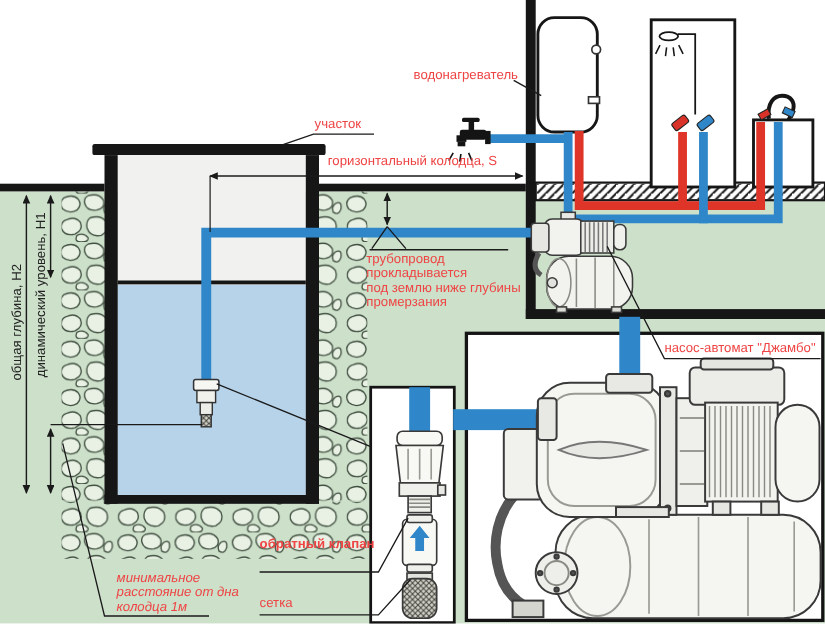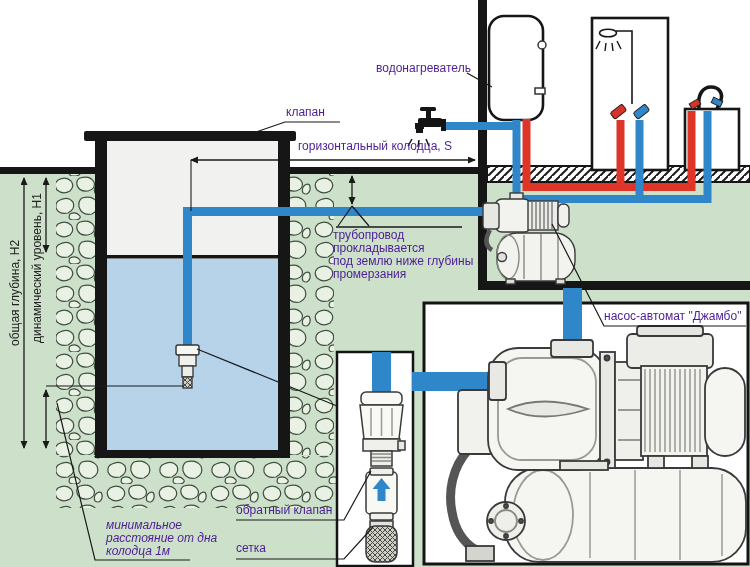--- a/index.html
+++ b/index.html
@@ -1,19 +1,19 @@
 <!DOCTYPE html>
 <html><head>
 <meta charset="utf-8">
 <style>
   html,body{margin:0;padding:0;background:#fff;}
   .canvas{position:relative;width:750px;height:567px;background:#fff;overflow:hidden;
           font-family:"Liberation Sans",sans-serif;}
   .canvas svg{position:absolute;left:0;top:0;}
-  .lbl{position:absolute;font-size:12px;line-height:13px;color:#4c1d95;white-space:pre-line;z-index:5;}
+  .lbl{position:absolute;font-size:12px;line-height:13px;color:#ef4444;white-space:pre-line;z-index:5;}
   .vlbl{position:absolute;font-size:12px;color:#222;white-space:nowrap;z-index:5;
         transform:rotate(-90deg);transform-origin:0 0;}
 </style>
 </head>
 <body>
 
 <div class="canvas">
 
 <svg width="750" height="567" viewBox="0 0 750 567">
   <defs>
@@ -205,29 +205,29 @@
     <path d="M256,132 L285,122 H340"></path>
     <path d="M467,73 L492,87"></path>
     <path d="M197,349 L337,406"></path>
     <path d="M57,403 L95,560 H190"></path>
     <path d="M236,520 H344 L371,471"></path>
     <path d="M236,559 H344 L373,527"></path>
     <path d="M552,224 L604,326 H746"></path>
   </g>
 </svg>
 
-<div class="lbl" style="left:286px;top:106px;">клапан</div>
+<div class="lbl" style="left:286px;top:106px;">участок</div>
 <div class="lbl" style="left:298px;top:140px;">горизонтальный колодца, S</div>
 <div class="lbl" style="left:376px;top:62px;">водонагреватель</div>
 <div class="lbl" style="left:333px;top:229px;width:150px;">трубопровод
 прокладывается
 под землю ниже глубины
 промерзания</div>
 <div class="lbl" style="left:106px;top:519px;font-style:italic;">минимальное
 расстояние от дна
 колодца 1м</div>
-<div class="lbl" style="left:236px;top:504px;">обратный клапан</div>
+<div class="lbl" style="left:236px;top:488px;font-weight:bold;">обратный клапан</div>
 <div class="lbl" style="left:236px;top:542px;">сетка</div>
 <div class="lbl" style="left:604px;top:310px;">насос-автомат "Джамбо"</div>
 <div class="vlbl" style="left:8px;top:346px;">общая глубина, Н2</div>
 <div class="vlbl" style="left:30px;top:343px;">динамический уровень, Н1</div>
 
 </div>
 
 </body></html>

